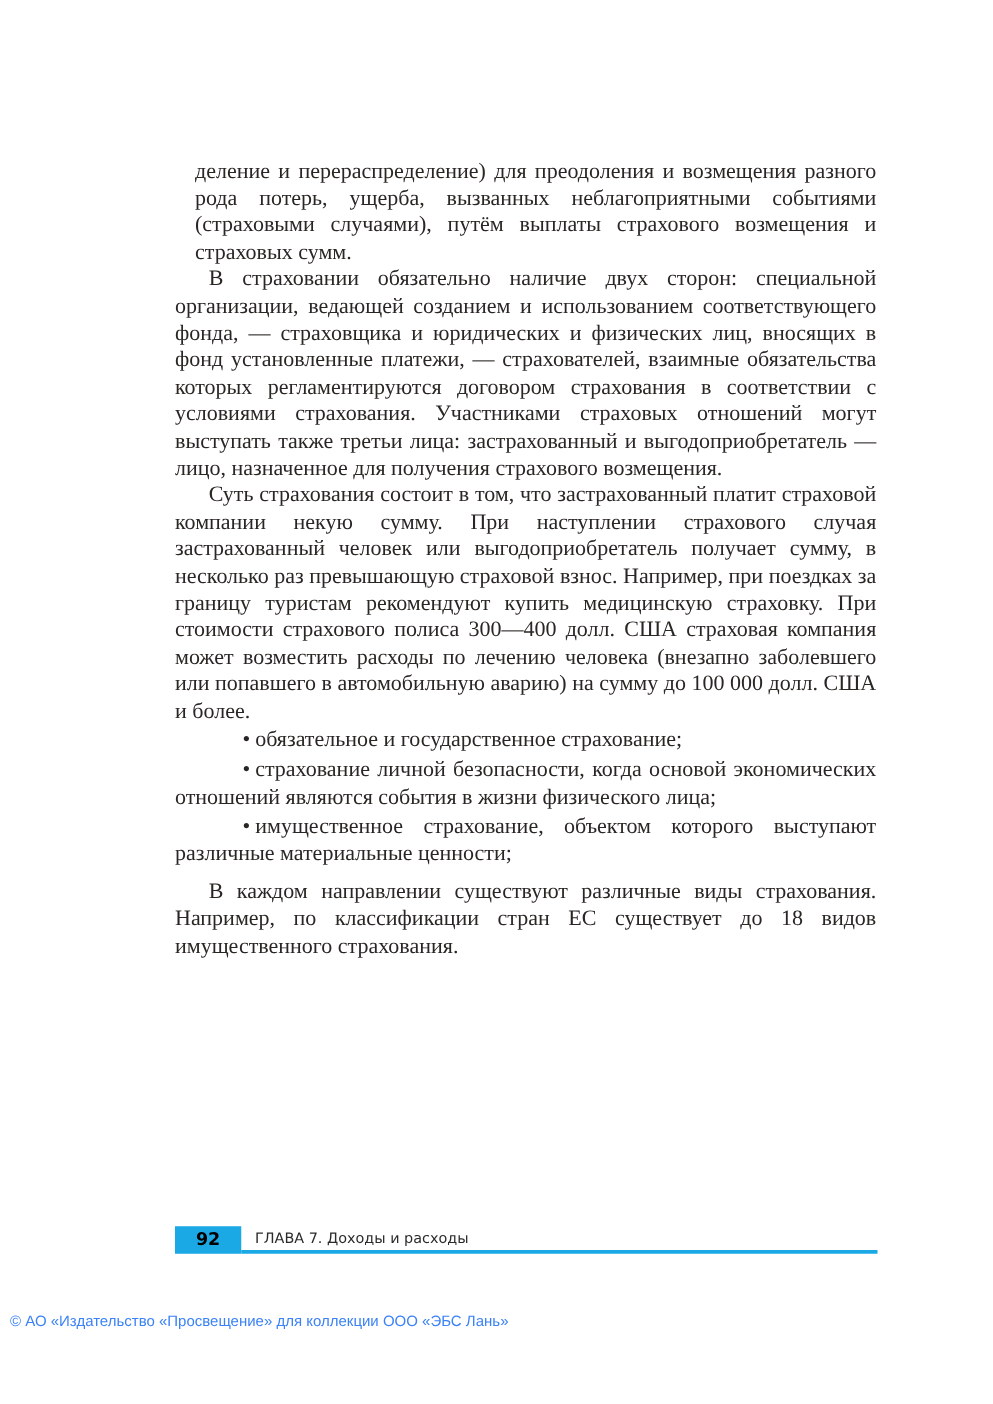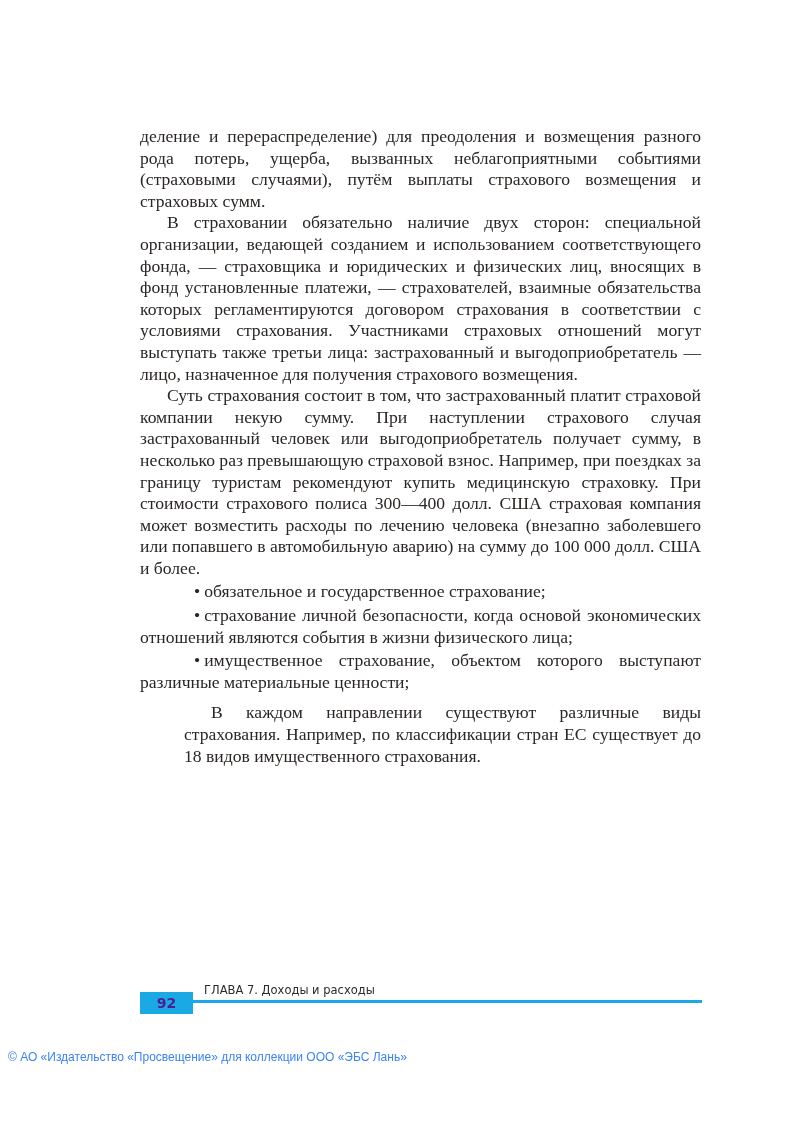--- a/index.html
+++ b/index.html
@@ -24,47 +24,47 @@
     color: #2a2624;
     text-align: justify;
     hyphens: manual;
   }
   .page-text p {
     margin: 0;
     text-indent: 27px;
   }
   .page-text p.first {
     text-indent: 0;
+    margin-left: 16px;
   }
   .page-text p.bullet {
     margin-top: 2px;
   }
   .page-text p.gap {
     margin-top: 9px;
-    margin-left: 44px;
   }
   .bullet-glyph {
     display: inline-block;
     margin-right: 4px;
   }
   .footer-bar {
     position: absolute;
     left: 140px;
     top: 981px;
     width: 562px;
     height: 22px;
   }
   .page-num {
     position: absolute;
     left: 0;
-    top: 11px;
+    top: 0;
     width: 53px;
     height: 22px;
     background: #1ba9e6;
-    color: #4c1d95;
+    color: #000000;
     font-family: "DejaVu Sans", sans-serif;
     font-weight: bold;
     font-size: 14px;
     line-height: 22px;
     text-align: center;
   }
   .chapter-title {
     position: absolute;
     left: 64px;
     top: 0;

